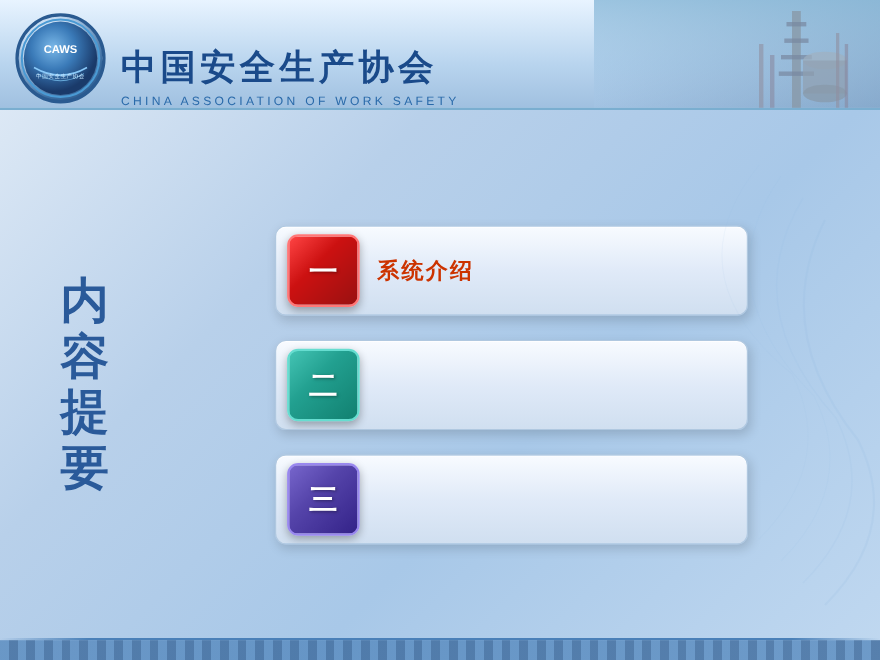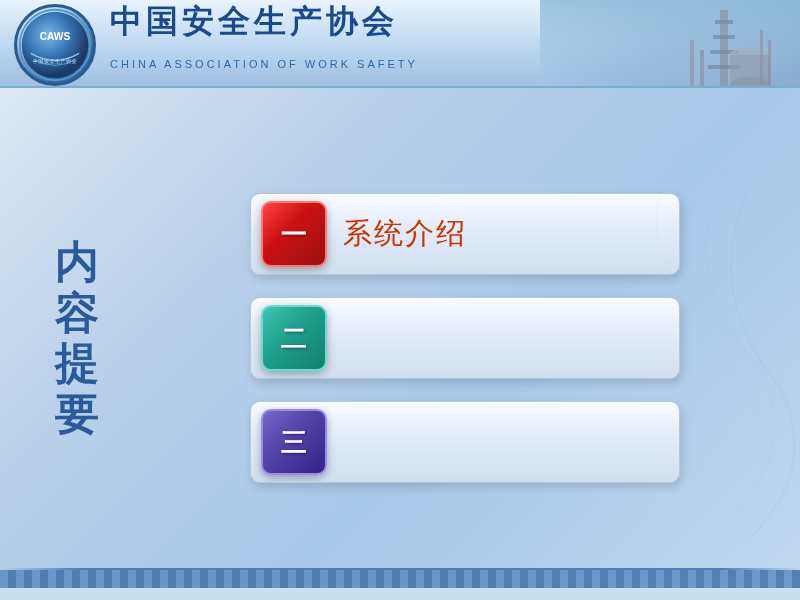--- a/index.html
+++ b/index.html
@@ -8,24 +8,24 @@
       width: 800px;
       height: 600px;
       overflow: hidden;
       font-family: 'Microsoft YaHei', 'SimHei', sans-serif;
       background: #c8dff0;
     }
 
     
     .header {
       width: 800px;
-      height: 88px;
+      height: 100px;
       background: linear-gradient(to bottom, #e8f4ff 0%, #b8d4ee 60%, #a0c0e0 100%);
       display: flex;
-      align-items: flex-start;
+      align-items: flex-end;
       border-bottom: 2px solid #7aaed0;
       position: relative;
       overflow: hidden;
     }
 
     .header-logo {
       width: 90px;
       height: 90px;
       margin-left: 10px;
       display: flex;
@@ -55,21 +55,21 @@
       font-size: 32px;
       font-weight: bold;
       color: #1a4a8a;
       letter-spacing: 4px;
     }
 
     .header-en-title {
       font-size: 11px;
       color: #2a6aaa;
       letter-spacing: 3px;
-      margin-top: 14px;
+      margin-top: 2px;
     }
 
     .header-image-right {
       position: absolute;
       right: 0;
       top: 0;
       width: 260px;
       height: 100px;
       background: linear-gradient(to left, rgba(80,120,160,0.5) 0%, transparent 100%);
     }
@@ -161,23 +161,23 @@
       background: linear-gradient(135deg, #44c4b4 0%, #22a090 40%, #118070 100%);
       border: 2px solid #66ddd0;
     }
 
     .badge-purple {
       background: linear-gradient(135deg, #7766cc 0%, #5544aa 40%, #332288 100%);
       border: 2px solid #9988ee;
     }
 
     .menu-label {
-      font-size: 29px;
+      font-size: 20px;
       color: #cc3300;
-      font-weight: normal;
+      font-weight: bold;
       letter-spacing: 2px;
     }
 
     
     .bottom-strip {
       position: absolute;
       bottom: 0;
       left: 0;
       width: 800px;
       height: 18px;

